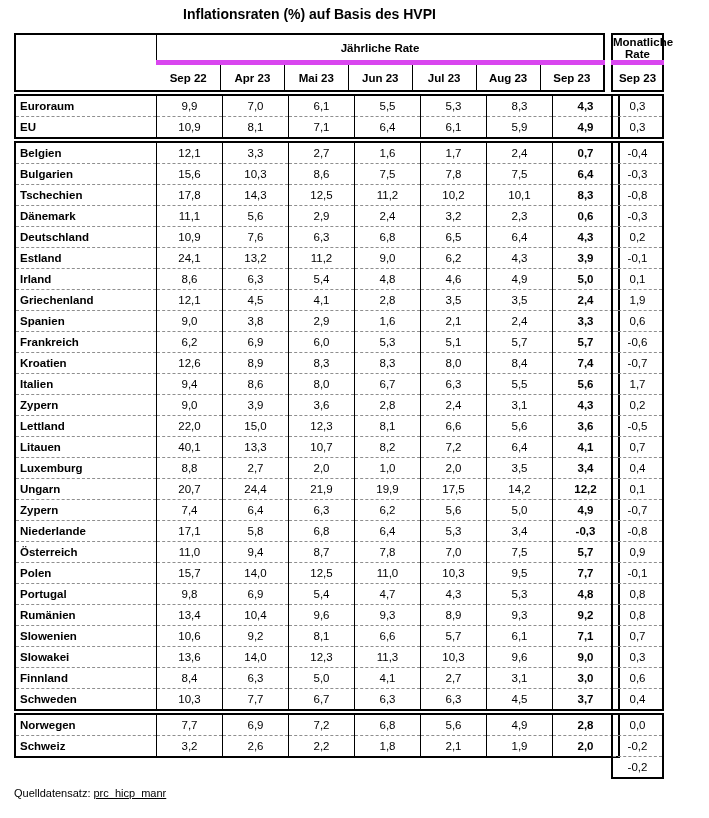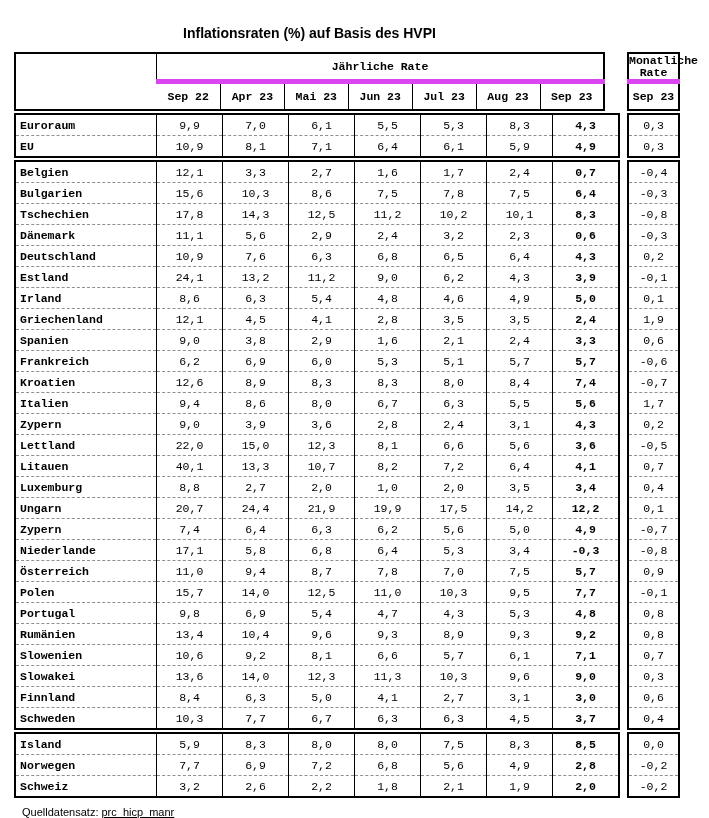--- a/index.html
+++ b/index.html
@@ -2,29 +2,29 @@
 <html><head>
 <meta charset="utf-8">
 <style>
   html, body { margin:0; padding:0; background:#fff; }
   body {
     width:709px; height:818px;
     font-family:"Liberation Sans", sans-serif;
     color:#000;
     overflow:hidden;
   }
-  .page { padding:25px 0 0 14px; }
+  .page { padding:6px 0 0 14px; }
   .title {
     width:591px;
     text-align:center;
     font-weight:bold;
     font-size:14px;
     margin-bottom:11px;
   }
-  .tables { display:flex; gap:22px; align-items:flex-start;font-family:Liberation Mono, monospace; }
+  .tables { display:flex; gap:6px; align-items:flex-start; }
   .left-stack  { width:591px; }
   .right-stack { width:77px; }
   table.sec {
     border-collapse:collapse;
     table-layout:fixed;
     width:591px;
     margin:0 0 2px 0;
     border:2px solid #000;
   }
   .right-stack table.sec { width:53px; }
@@ -47,21 +47,21 @@
   .country {
     width:136px;
     font-weight:bold;
     text-align:left;
     padding-left:4px !important;
     margin-left:32px;
   }
   .num { width:65px; text-align:center; }
   .mnum { text-align:center; }
   .last { font-weight:bold; }
-  .footer { margin-top:6px; font-size:11px;margin-left:8px; }
+  .footer { margin-top:6px; font-size:11px; }
   .src-link { color:#000; text-decoration:underline; cursor:pointer; }
 </style>
 </head>
 <body>
 
 <div class="page">
 
   <div class="title">Inflationsraten (%) auf Basis des HVPI</div>
 
   <div class="tables">
@@ -379,30 +379,20 @@
                 <td class="num">6,3</td>
                 <td class="num">6,3</td>
                 <td class="num">4,5</td>
                 <td class="num last">3,7</td>
               </tr>
             </tbody>
           </table>
           <table class="sec data-sec">
             <tbody>
               <tr>
-                <td class="country">Island</td>
-                <td class="num">5,9</td>
-                <td class="num">8,3</td>
-                <td class="num">8,0</td>
-                <td class="num">8,0</td>
-                <td class="num">7,5</td>
-                <td class="num">8,3</td>
-                <td class="num last">8,5</td>
-              </tr>
-              <tr>
                 <td class="country">Norwegen</td>
                 <td class="num">7,7</td>
                 <td class="num">6,9</td>
                 <td class="num">7,2</td>
                 <td class="num">6,8</td>
                 <td class="num">5,6</td>
                 <td class="num">4,9</td>
                 <td class="num last">2,8</td>
               </tr>
               <tr>

